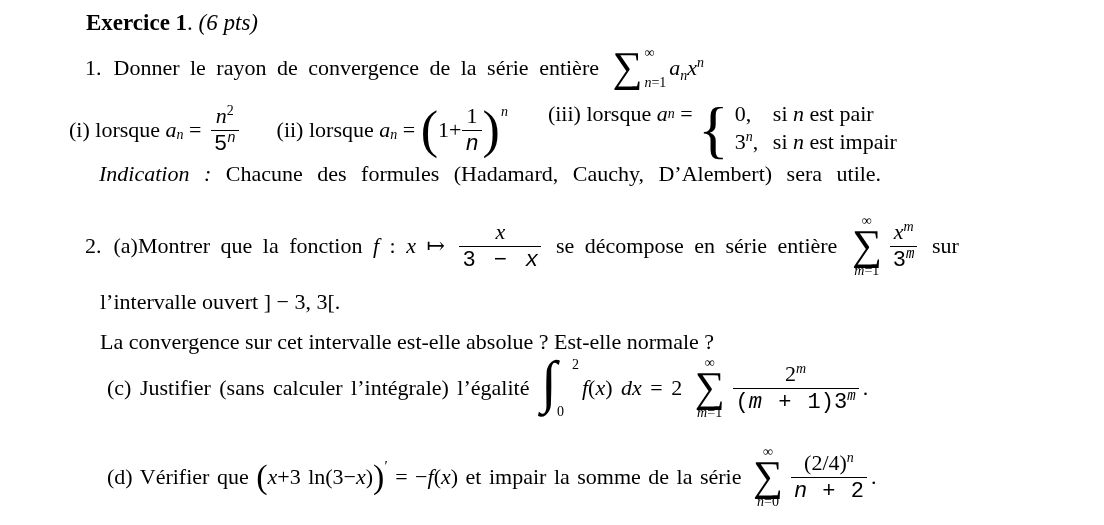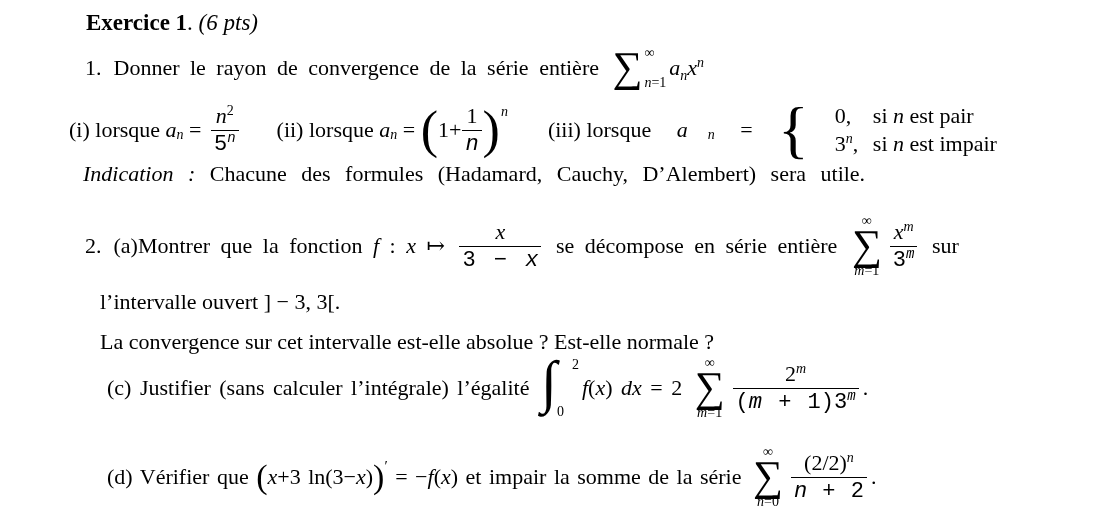--- a/index.html
+++ b/index.html
@@ -40,21 +40,21 @@
   .bparen{font-size:52px;line-height:0.85;font-weight:400;}
   .psup{font-size:14px;position:relative;top:-18px;margin-left:1px;}
   .mparen{font-size:34px;line-height:0.9;font-weight:400;}
   .prm{font-size:15px;position:relative;top:-11px;}
   
   #header{top:10px;left:38px;font-size:23px;margin-left:48px;}
   #q1{top:42px;left:85px;height:52px;word-spacing:5px;}
   #cases{top:94px;left:69px;height:72px;}
   #case-ii{margin-left:34px;}
   #case-iii{margin-left:40px;}
-  #indication{top:161px;left:83px;word-spacing:9px;}
+  #indication{top:161px;left:99px;word-spacing:9px;}
   #q2a{top:205px;left:85px;height:82px;word-spacing:5px;}
   #line2{top:289px;left:100px;}
   #line3{top:329px;left:100px;font-family:Liberation Serif, serif;}
   #qc{top:347px;left:107px;height:82px;word-spacing:3px;}
   #qd{top:432px;left:107px;height:90px;word-spacing:2px;}
 </style>
 </head>
 <body>
 
 <div class="row" id="header">
@@ -84,21 +84,21 @@
   </span>
   <span class="grp" id="case-ii" style="display:inline-flex;align-items:center;">
     <span>(ii) lorsque </span><span class="it">a</span><span class="sb it">n</span><span> = </span>
     <span class="bparen">(</span><span>1+</span>
     <span class="frac" style="margin:0 1px;">
       <span class="num">1</span>
       <span class="den it">n</span>
     </span>
     <span class="bparen">)</span><span class="psup it">n</span>
   </span>
-  <span class="grp" id="case-iii" style="display:inline-flex;align-items:center;gap:20px;">
+  <span class="grp" id="case-iii" style="display:inline-flex;align-items:flex-start;">
     <span>(iii) lorsque </span><span class="it">a</span><span class="sb it">n</span><span> = </span>
     <span class="cbrace">{</span>
     <span class="ccol">
       <span class="crow">
         <span class="cval">0,</span>
         <span><span>si </span><span class="it">n</span><span> est pair</span></span>
       </span>
       <span class="crow">
         <span class="cval"><span>3</span><span class="sp it">n</span><span>,</span></span>
         <span><span>si </span><span class="it">n</span><span> est impair</span></span>
@@ -166,17 +166,17 @@
     <span class="mparen">(</span><span class="it">x</span><span>+3 ln(3−</span><span class="it">x</span><span>)</span><span class="mparen">)</span><span class="prm">′</span>
   </span>
   <span><span> = −</span><span class="it">f</span><span>(</span><span class="it">x</span><span>)</span></span>
   <span> et impair la somme de la série </span>
   <span class="sumd">
     <span class="slim">∞</span>
     <span class="ssig">∑</span>
     <span class="slim"><span class="it">n</span><span>=0</span></span>
   </span>
   <span class="frac">
-    <span class="num"><span>(2/2)</span><span class="sp it">n</span></span>
+    <span class="num"><span>(2/4)</span><span class="sp it">n</span></span>
     <span class="den"><span class="it">n</span><span> + 2</span></span>
   </span>
   <span>.</span>
 </div>
 
 </body></html>

